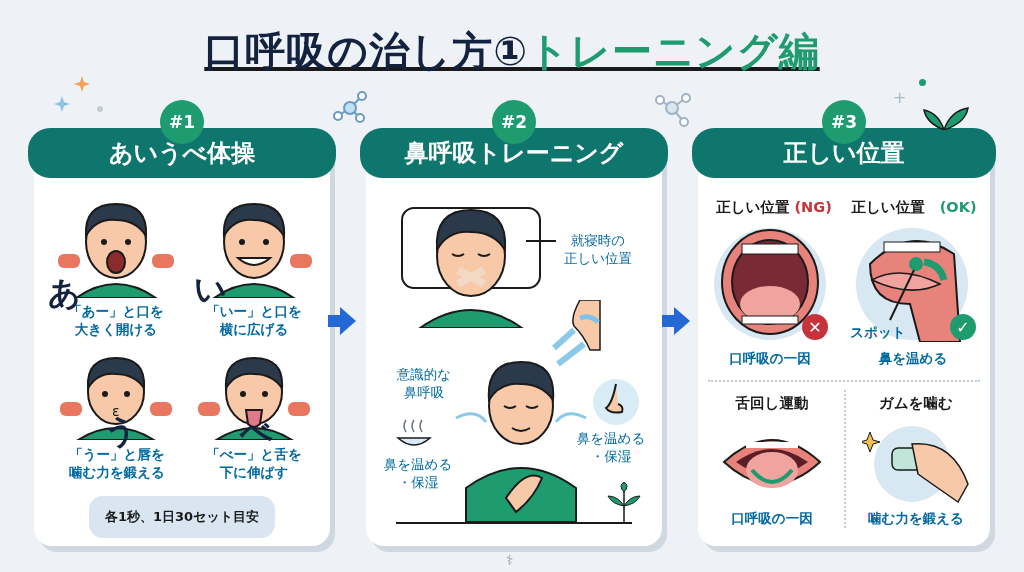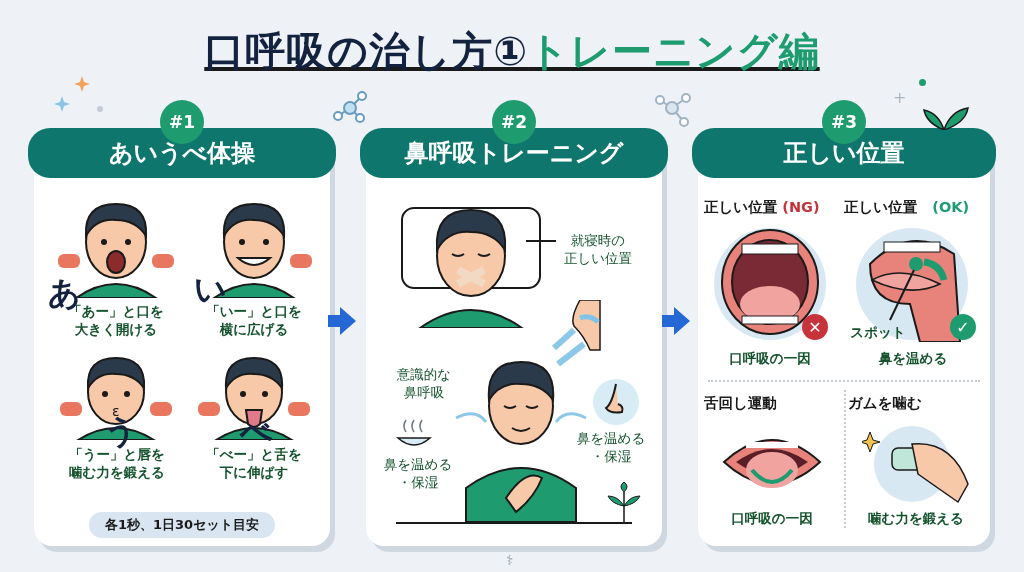--- a/index.html
+++ b/index.html
@@ -28,30 +28,30 @@
     color: #fff; font-size: 24px; font-weight: bold;
     display: flex; align-items: center; justify-content: center;
   }
   .badge {
     position: absolute; top: -28px; left: 50%; transform: translateX(-50%);
     width: 44px; height: 44px; border-radius: 50%;
     background: #1e9c70; color: #fff; font-size: 17px; font-weight: bold;
     display: flex; align-items: center; justify-content: center; z-index: 2;
   }
   .arrow { position: absolute; top: 307px; }
-  .caption { position: absolute; font-size: 13.5px; font-weight: bold; text-align: center; line-height: 1.3; color: #14532d; }
+  .caption { position: absolute; font-size: 13.5px; font-weight: bold; text-align: center; line-height: 1.3; color: #0369a1; }
   .big-kana { position: absolute; font-size: 32px; font-weight: bold; color: #13233f; }
   .pill {
     position: absolute; left: 50%; transform: translateX(-50%); bottom: 8px;
-    background: #d9e6f2; border-radius: 14px; padding: 4px 16px;
+    background: #d9e6f2; border-radius: 14px; padding: 12px 16px;
     font-size: 13px; font-weight: bold; white-space: nowrap;
   }
   .divider-h { position: absolute; border-top: 2px dotted #c5ccd4; }
   .divider-v { position: absolute; border-left: 2px dotted #c5ccd4; }
-  .sub-title { position: absolute; font-size: 14.5px; font-weight: bold; }
+  .sub-title { position: absolute; font-size: 14.5px; font-weight: bold; text-align: center; }
   .ng { color: #c6333b; }
   .ok { color: #1e9c70; margin-left: 10px; }
   .mark { position: absolute; width: 26px; height: 26px; border-radius: 50%; color: #fff; font-size: 16px; font-weight: bold; display:flex; align-items:center; justify-content:center; }
 </style>
 </head>
 <body>
 
 <div class="title">
   <span class="dark">口呼吸の治し方①</span><span class="green">トレーニング編</span>
 </div>

